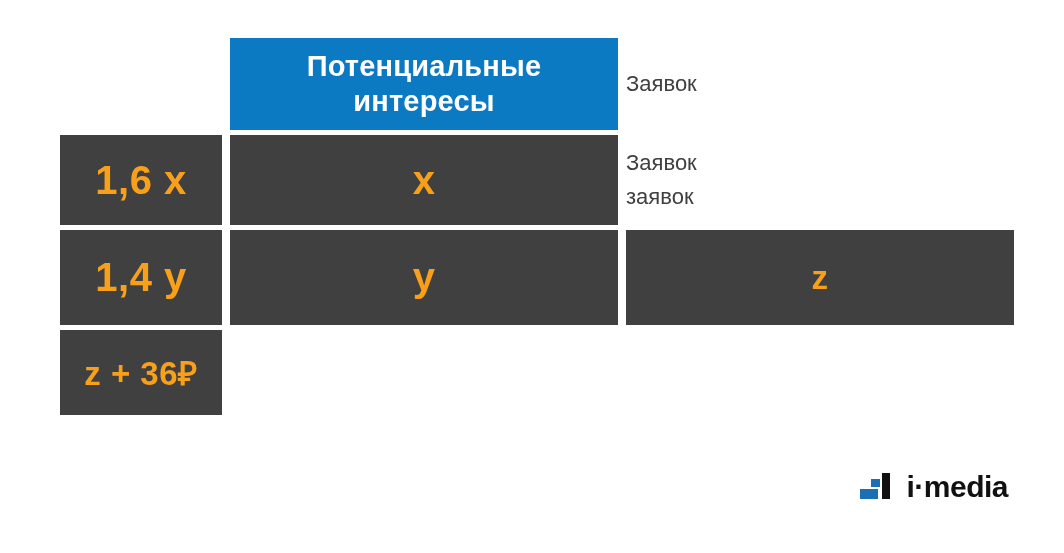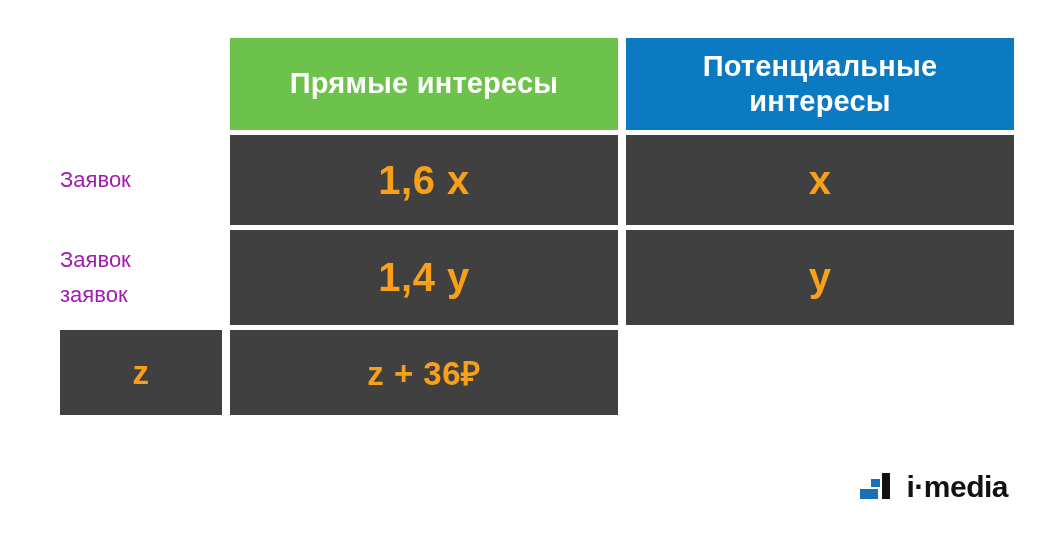--- a/index.html
+++ b/index.html
@@ -50,21 +50,21 @@
     padding: 0 14px;
     box-sizing: border-box;
   }
   .col-header.green { background: #6CC24A; }
   .col-header.blue  { background: #0B7AC2; }
 
   .row-label {
     display: flex;
     align-items: center;
     justify-content: flex-start;
-    color: #a21caf;
+    color: #404040;
     font-size: 22px;
     font-weight: normal;
     line-height: 1.55;
     padding-right: 10px;
     box-sizing: border-box;
   }
   .row-label .label-text {
     display: block;
   }
 
@@ -102,23 +102,20 @@
   }
 </style>
 </head>
 <body>
 
 <div id="slide">
 
   <div id="comparison-table">
 
     <div class="corner-cell"></div>
-    <div class="col-header green">
-      <span>Прямые интересы</span>
-    </div>
     <div class="col-header blue">
       <span>Потенциальные интересы</span>
     </div>
 
     <div class="row-label">
       <span>
         <span class="label-text">Заявок</span>
       </span>
     </div>
     <div class="value-cell">

